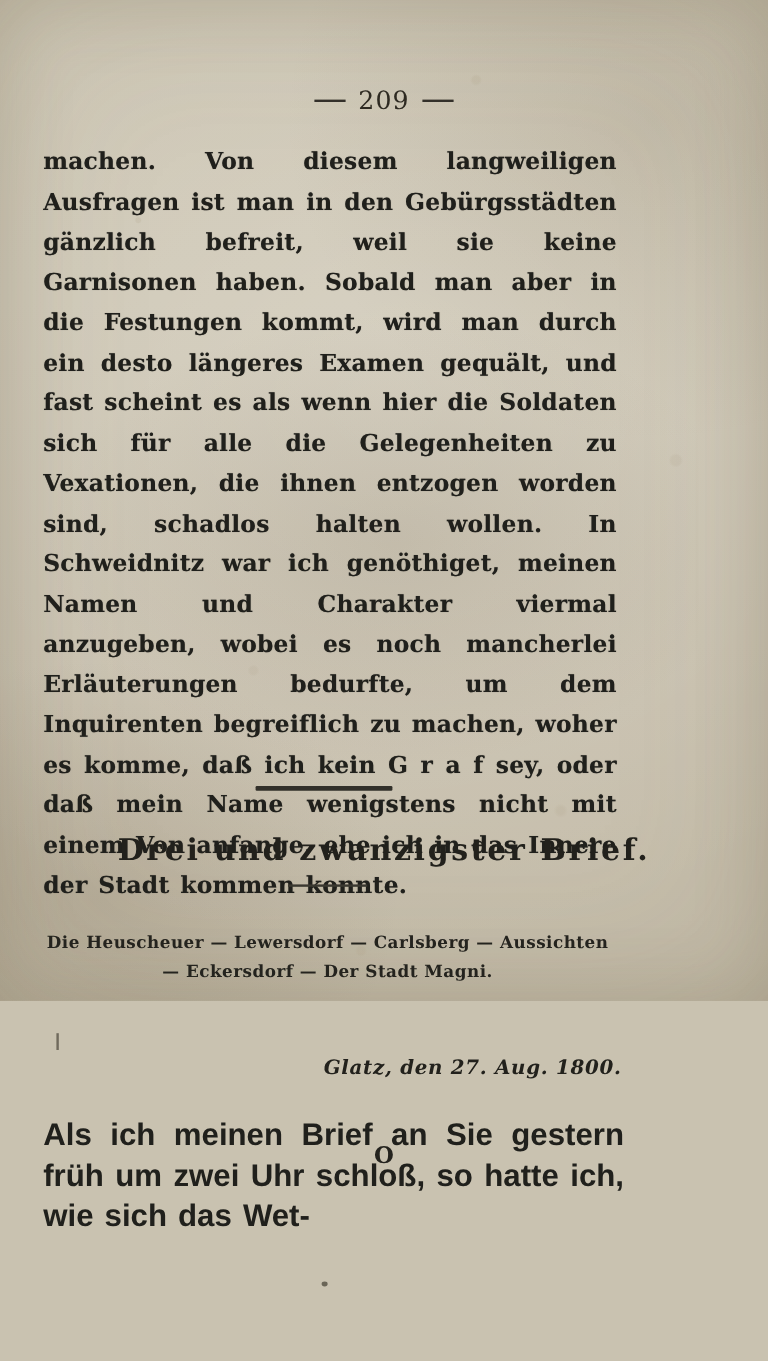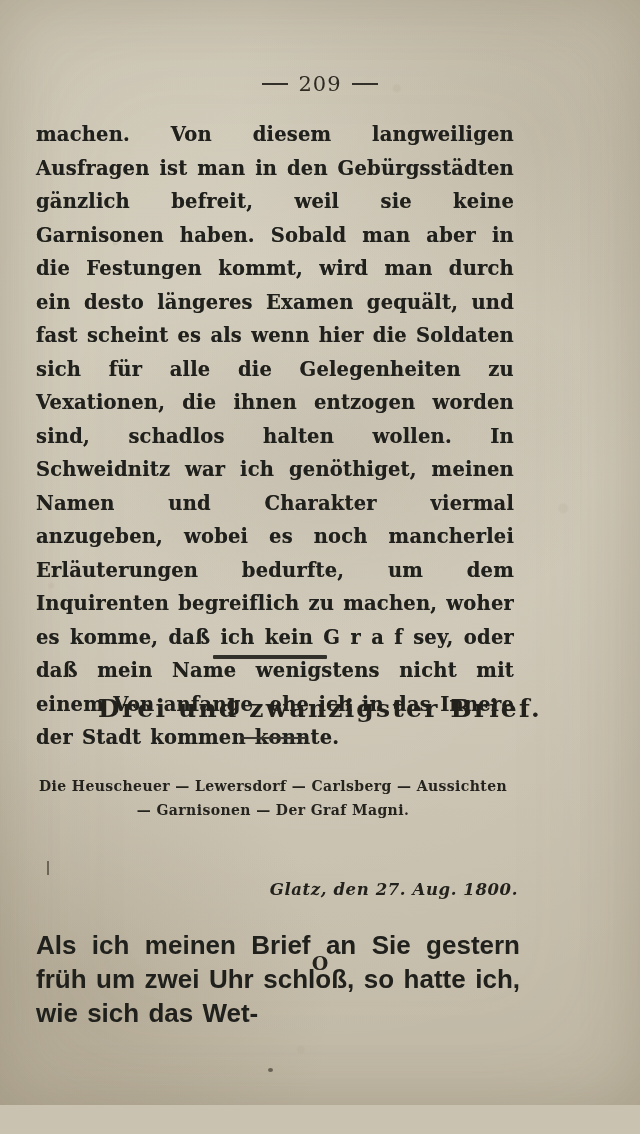--- a/index.html
+++ b/index.html
@@ -11,21 +11,21 @@
     height: 1134px;
     overflow: hidden;
     background: #c9c2b0;
     font-family: "DejaVu Serif", serif;
   }
 
   
   .page {
     position: relative;
     width: 640px;
-    height: 1105px;
+    height: 834px;
     background:
       radial-gradient(ellipse 120% 80% at 50% 40%, rgba(255,255,255,0.18) 0%, rgba(255,255,255,0.0) 70%),
       radial-gradient(ellipse 60% 40% at 85% 12%, rgba(120,105,80,0.18) 0%, rgba(120,105,80,0.0) 80%),
       radial-gradient(ellipse 50% 30% at 12% 90%, rgba(120,105,80,0.20) 0%, rgba(120,105,80,0.0) 80%),
       linear-gradient(180deg, #cdc6b4 0%, #cec7b5 30%, #c8c0ae 70%, #c3bba8 100%);
   }
   
   .grain {
     position: absolute;
     inset: 0;
@@ -228,21 +228,21 @@
     <div class="body-text">machen. Von diesem langweiligen Ausfragen ist man in den Gebürgsstädten gänzlich befreit, weil sie keine Garnisonen haben. Sobald man aber in die Festungen kommt, wird man durch ein desto längeres Examen gequält, und fast scheint es als wenn hier die Soldaten sich für alle die Gelegenheiten zu Vexationen, die ihnen entzogen worden sind, schadlos halten wollen. In Schweidnitz war ich genöthiget, meinen Namen und Charakter viermal anzugeben, wobei es noch mancherlei Erläuterungen bedurfte, um dem Inquirenten begreiflich zu machen, woher es komme, daß ich kein G r a f sey, oder daß mein Name wenigstens nicht mit einem Von anfange, ehe ich in das Innere der Stadt kommen konnte.</div>
 
     <div class="rule"></div>
 
     <div class="section-heading">Drei und zwanzigster Brief.</div>
 
     <div class="rule2"></div>
 
     <div class="argument">
       <div>Die Heuscheuer — Lewersdorf — Carlsberg — Aussichten</div>
-      <div>— Garnisonen — Der Graf Magni.</div>
+      <div>— Eckersdorf — Der Stadt Magni.</div>
     </div>
 
     <div class="tick"></div>
 
     <div class="dateline">Glatz, den 27. Aug. 1800.</div>
 
     <div class="opening">Als ich meinen Brief an Sie gestern früh um zwei Uhr schloß, so hatte ich, wie sich das Wet-</div>
 
     <div class="catchword">O</div>
 

